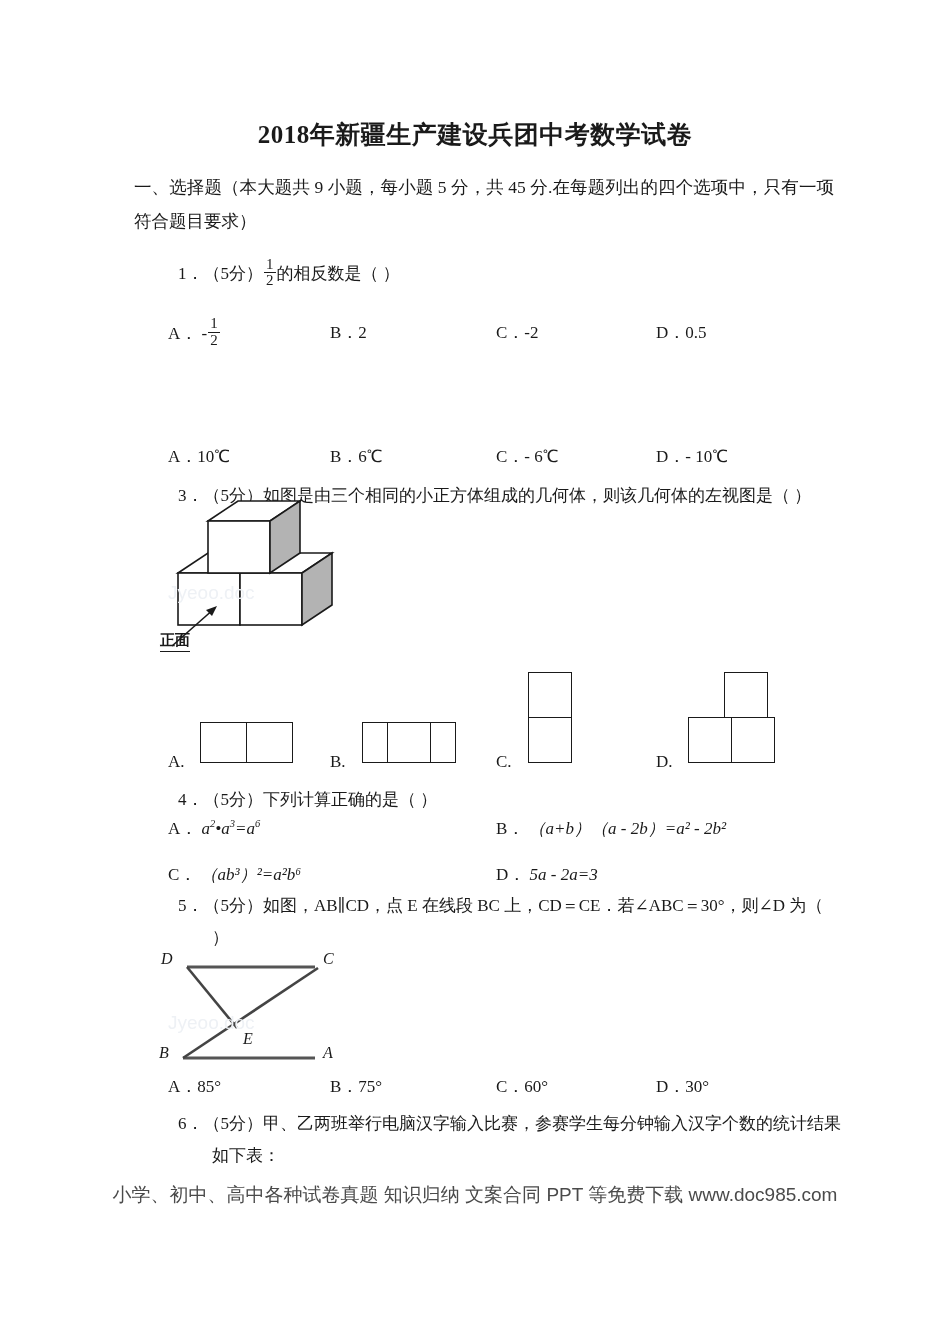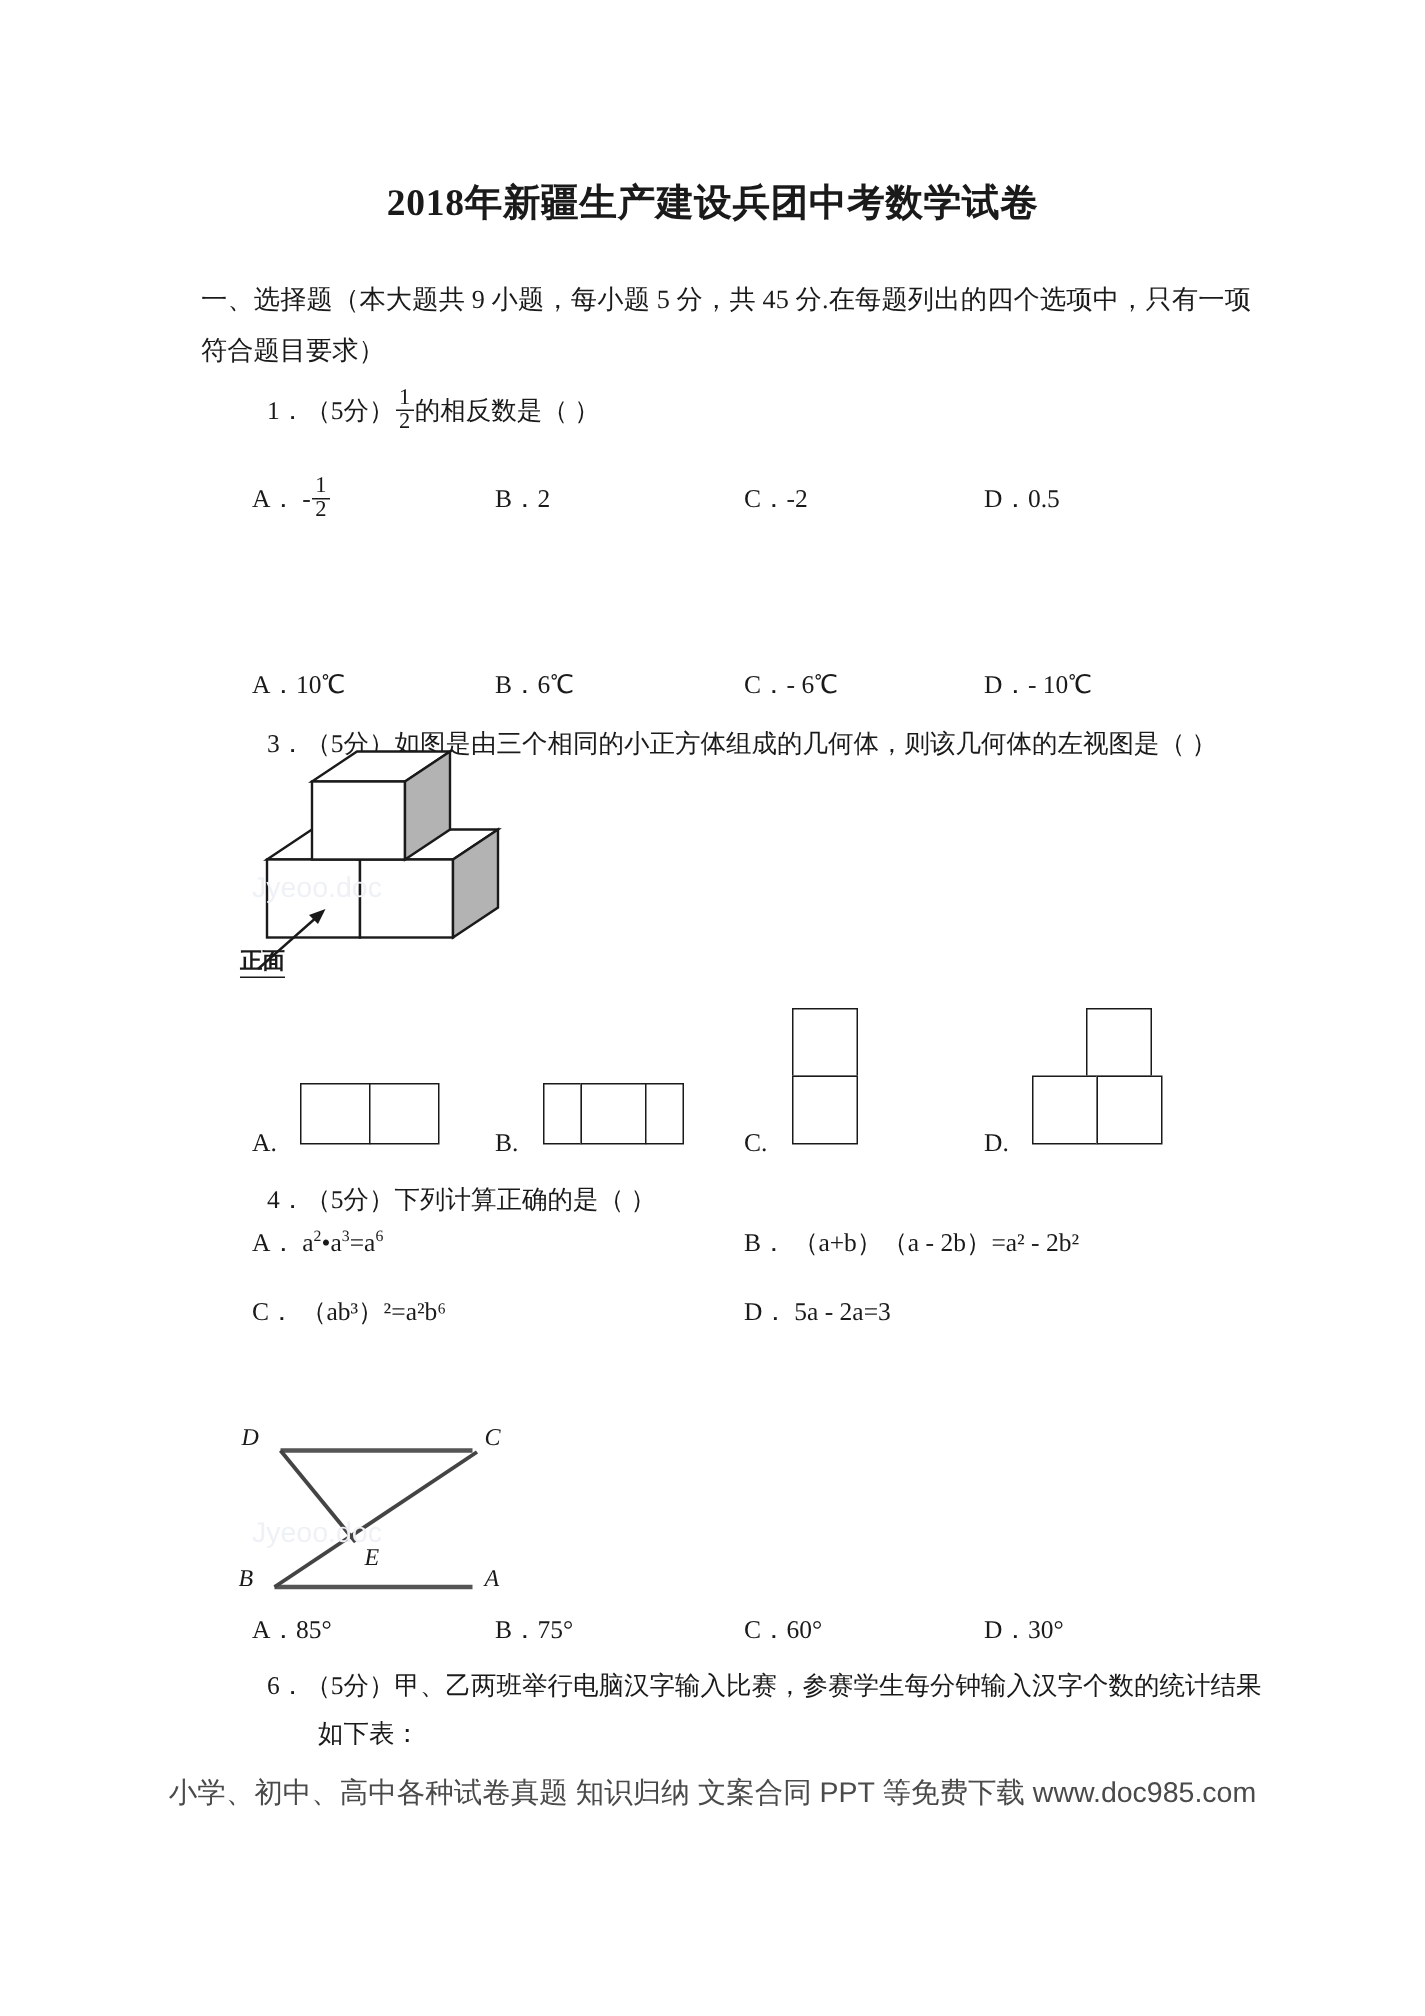--- a/index.html
+++ b/index.html
@@ -22,21 +22,21 @@
     width: 950px;
     text-align: center;
     font-size: 25px;
     font-weight: bold;
     letter-spacing: 0.5px;
   }
 
   
   .section-head {
     position: absolute;
-    left: 134px; top: 182px;
+    left: 134px; top: 170px;
     width: 700px;
     font-size: 17.5px;
     line-height: 34px;
     text-align: justify;
   }
 
   
   .q {
     position: absolute;
     left: 134px;
@@ -75,21 +75,21 @@
     text-align: center;
     font-size: 15px;
     line-height: 1.05;
     margin: 0 1px;
     position: relative;
     top: -2px;
   }
   .frac .num { display: block; padding: 0 2px; }
   .frac .den { display: block; padding: 0 2px; border-top: 1.4px solid #1a1a1a; }
 
-  .ital { }
+  .ital { font-style: italic; }
   sup { font-size: 0.62em; vertical-align: super; line-height: 0; }
 
   
   .fig-cubes { position: absolute; left: 160px; top: 498px; }
   .fig-options { position: absolute; left: 134px; top: 662px; width: 710px; height: 110px; }
   .opt-letter {
     position: absolute;
     font-size: 17px;
     bottom: 0;
   }
@@ -214,20 +214,24 @@
   </div>
   <div class="opts" style="top: 814px; height: 32px;">
     <span class="cell c0"><span>A．</span>&nbsp;<span class="ital"><span>a</span><sup>2</sup><span>•a</span><sup>3</sup><span>=a</span><sup>6</sup></span></span>
     <span class="cell" style="left:362px;"><span>B．</span>&nbsp;<span class="ital">（a+b）（a - 2b）=a² - 2b²</span></span>
   </div>
   <div class="opts" style="top: 848px; height: 32px; margin-top: 12px;">
     <span class="cell c0"><span>C．</span>&nbsp;<span class="ital">（ab³）²=a²b⁶</span></span>
     <span class="cell" style="left:362px;"><span>D．</span>&nbsp;<span class="ital">5a - 2a=3</span></span>
   </div>
 
+  <div class="q" style="top: 890px;">
+    <span class="q-num">5．</span><span>（5分）</span><span class="q-stem">如图，AB∥CD，点 E 在线段 BC 上，CD＝CE．若∠ABC＝30°，则∠D 为（</span>
+    <div class="indent">）</div>
+  </div>
 
   <div class="fig-geom">
     <svg width="220" height="125" viewBox="0 0 220 125">
 
       <line x1="32" y1="15" x2="160" y2="15" stroke="#555555" stroke-width="3"></line>
 
       <line x1="28" y1="106" x2="160" y2="106" stroke="#555555" stroke-width="3"></line>
 
       <line x1="28" y1="106" x2="163" y2="16" stroke="#444444" stroke-width="2.6"></line>
 

